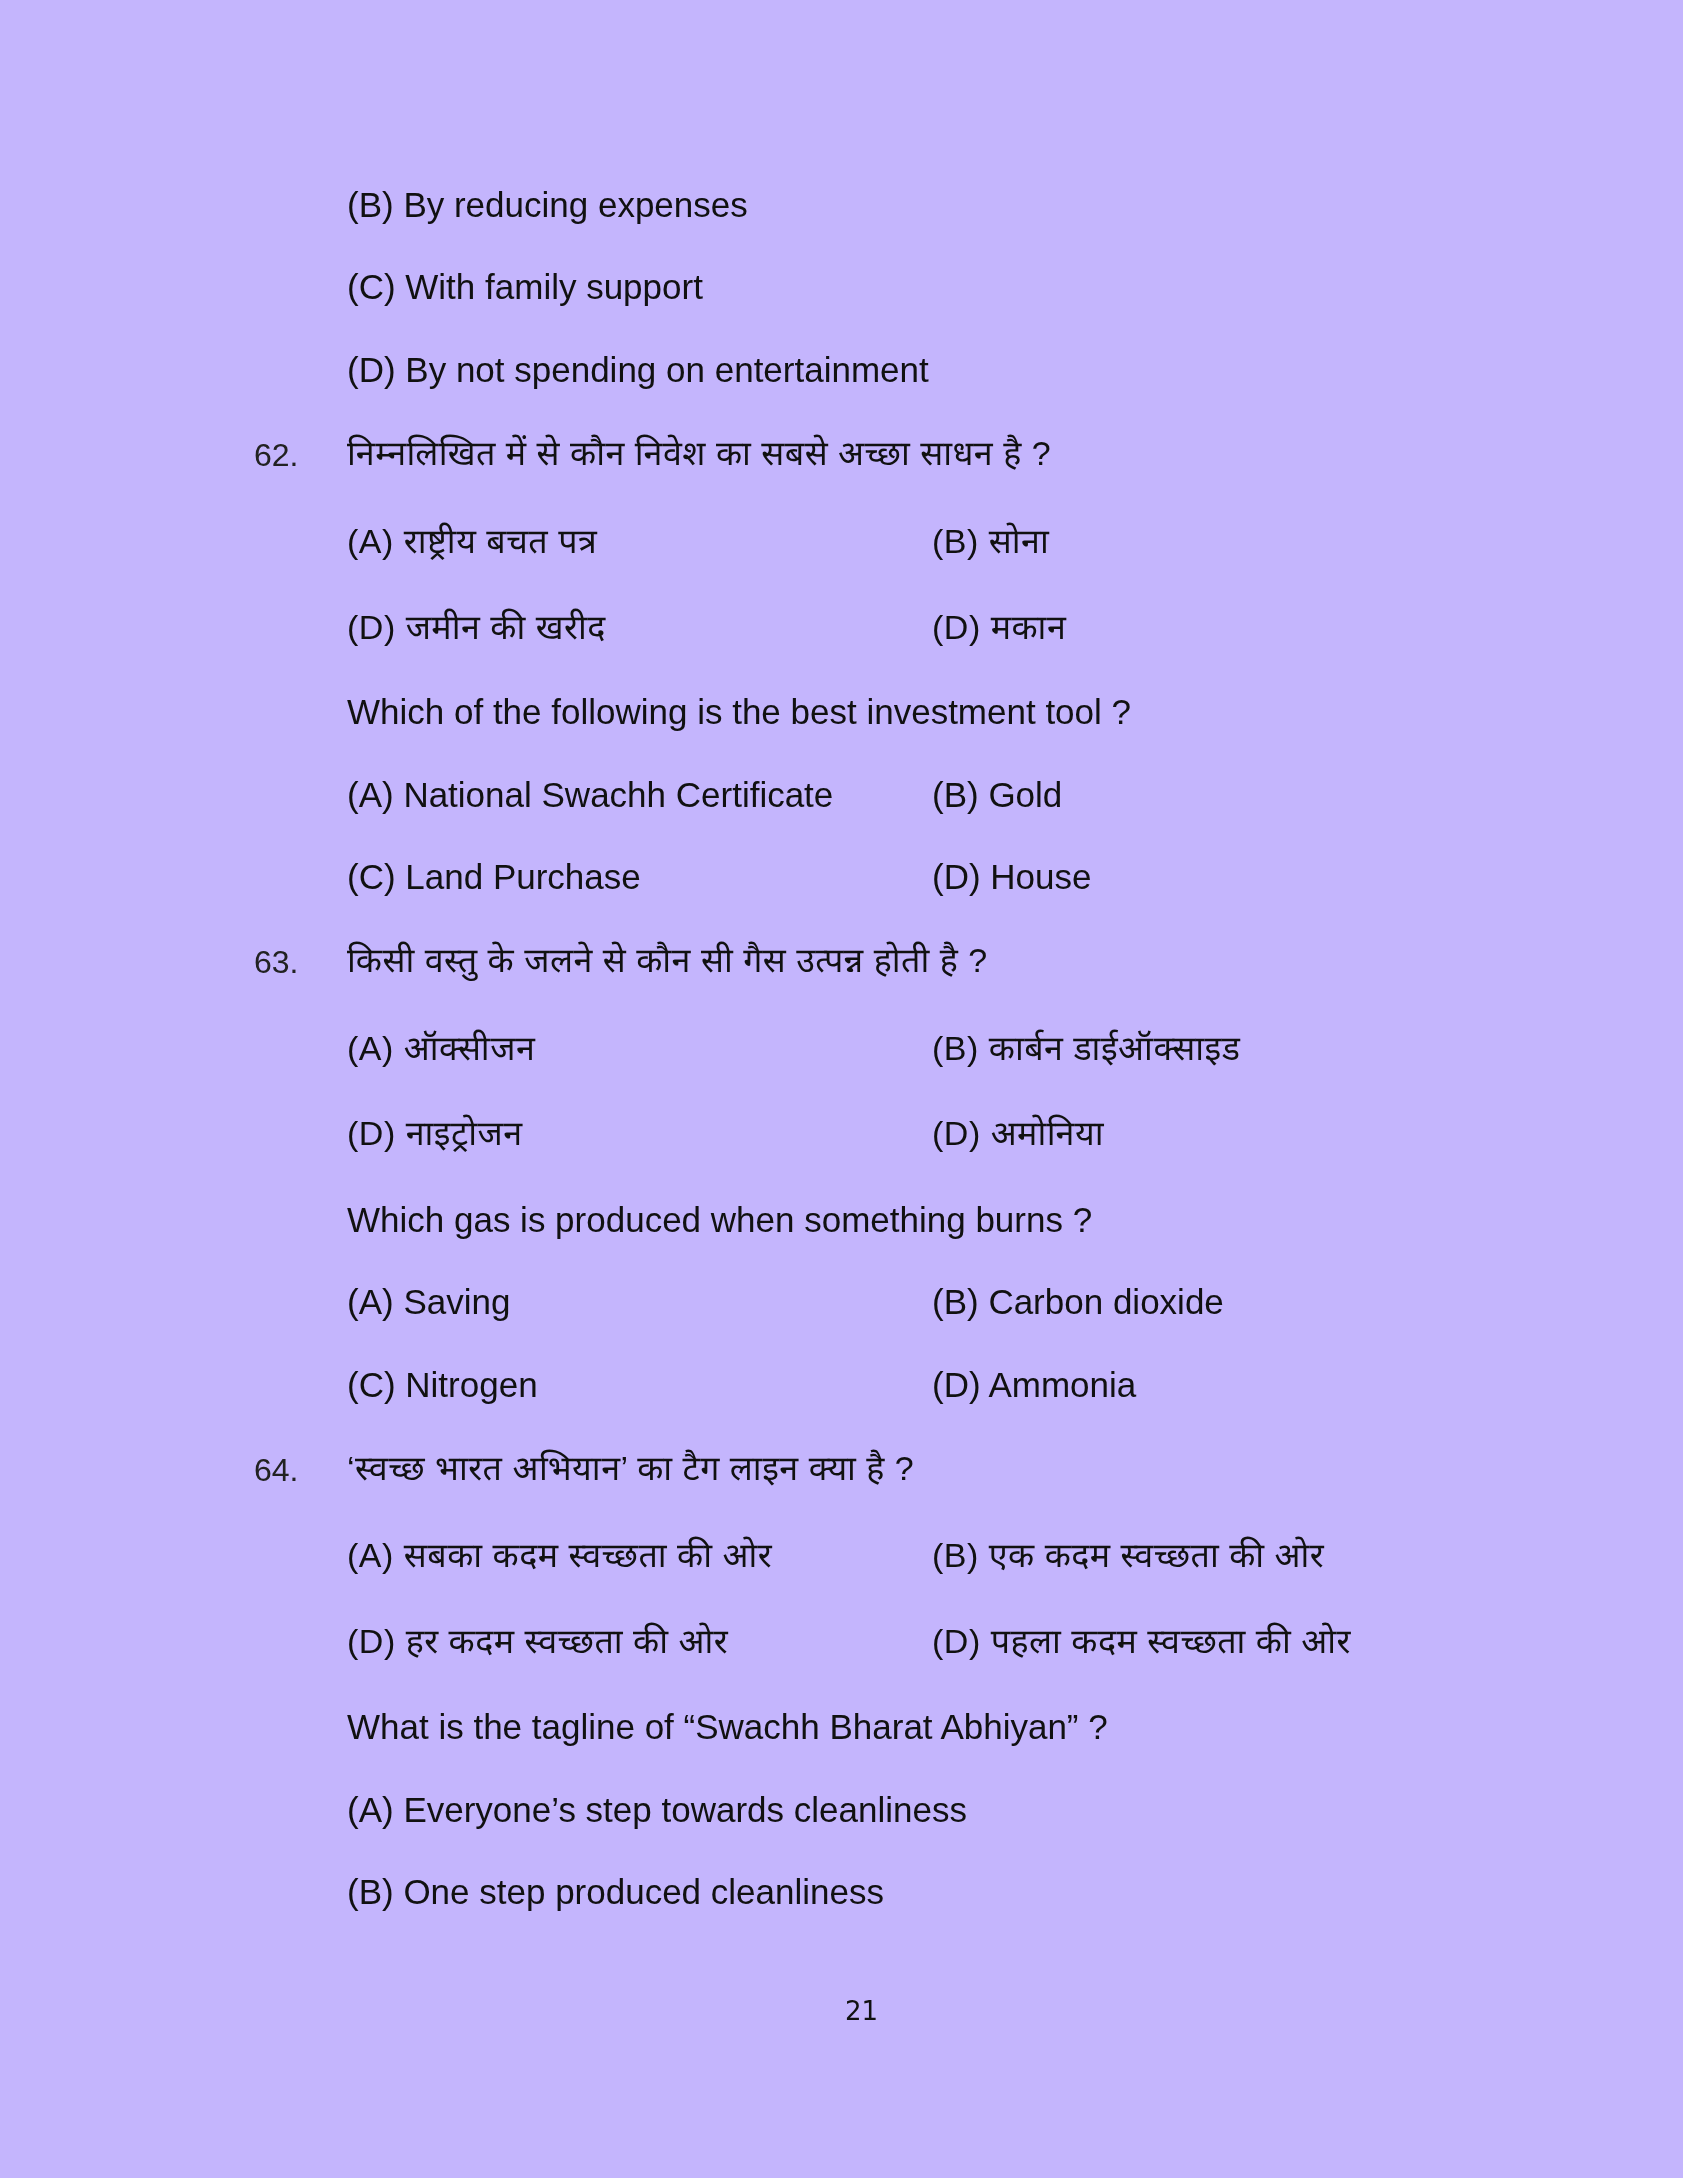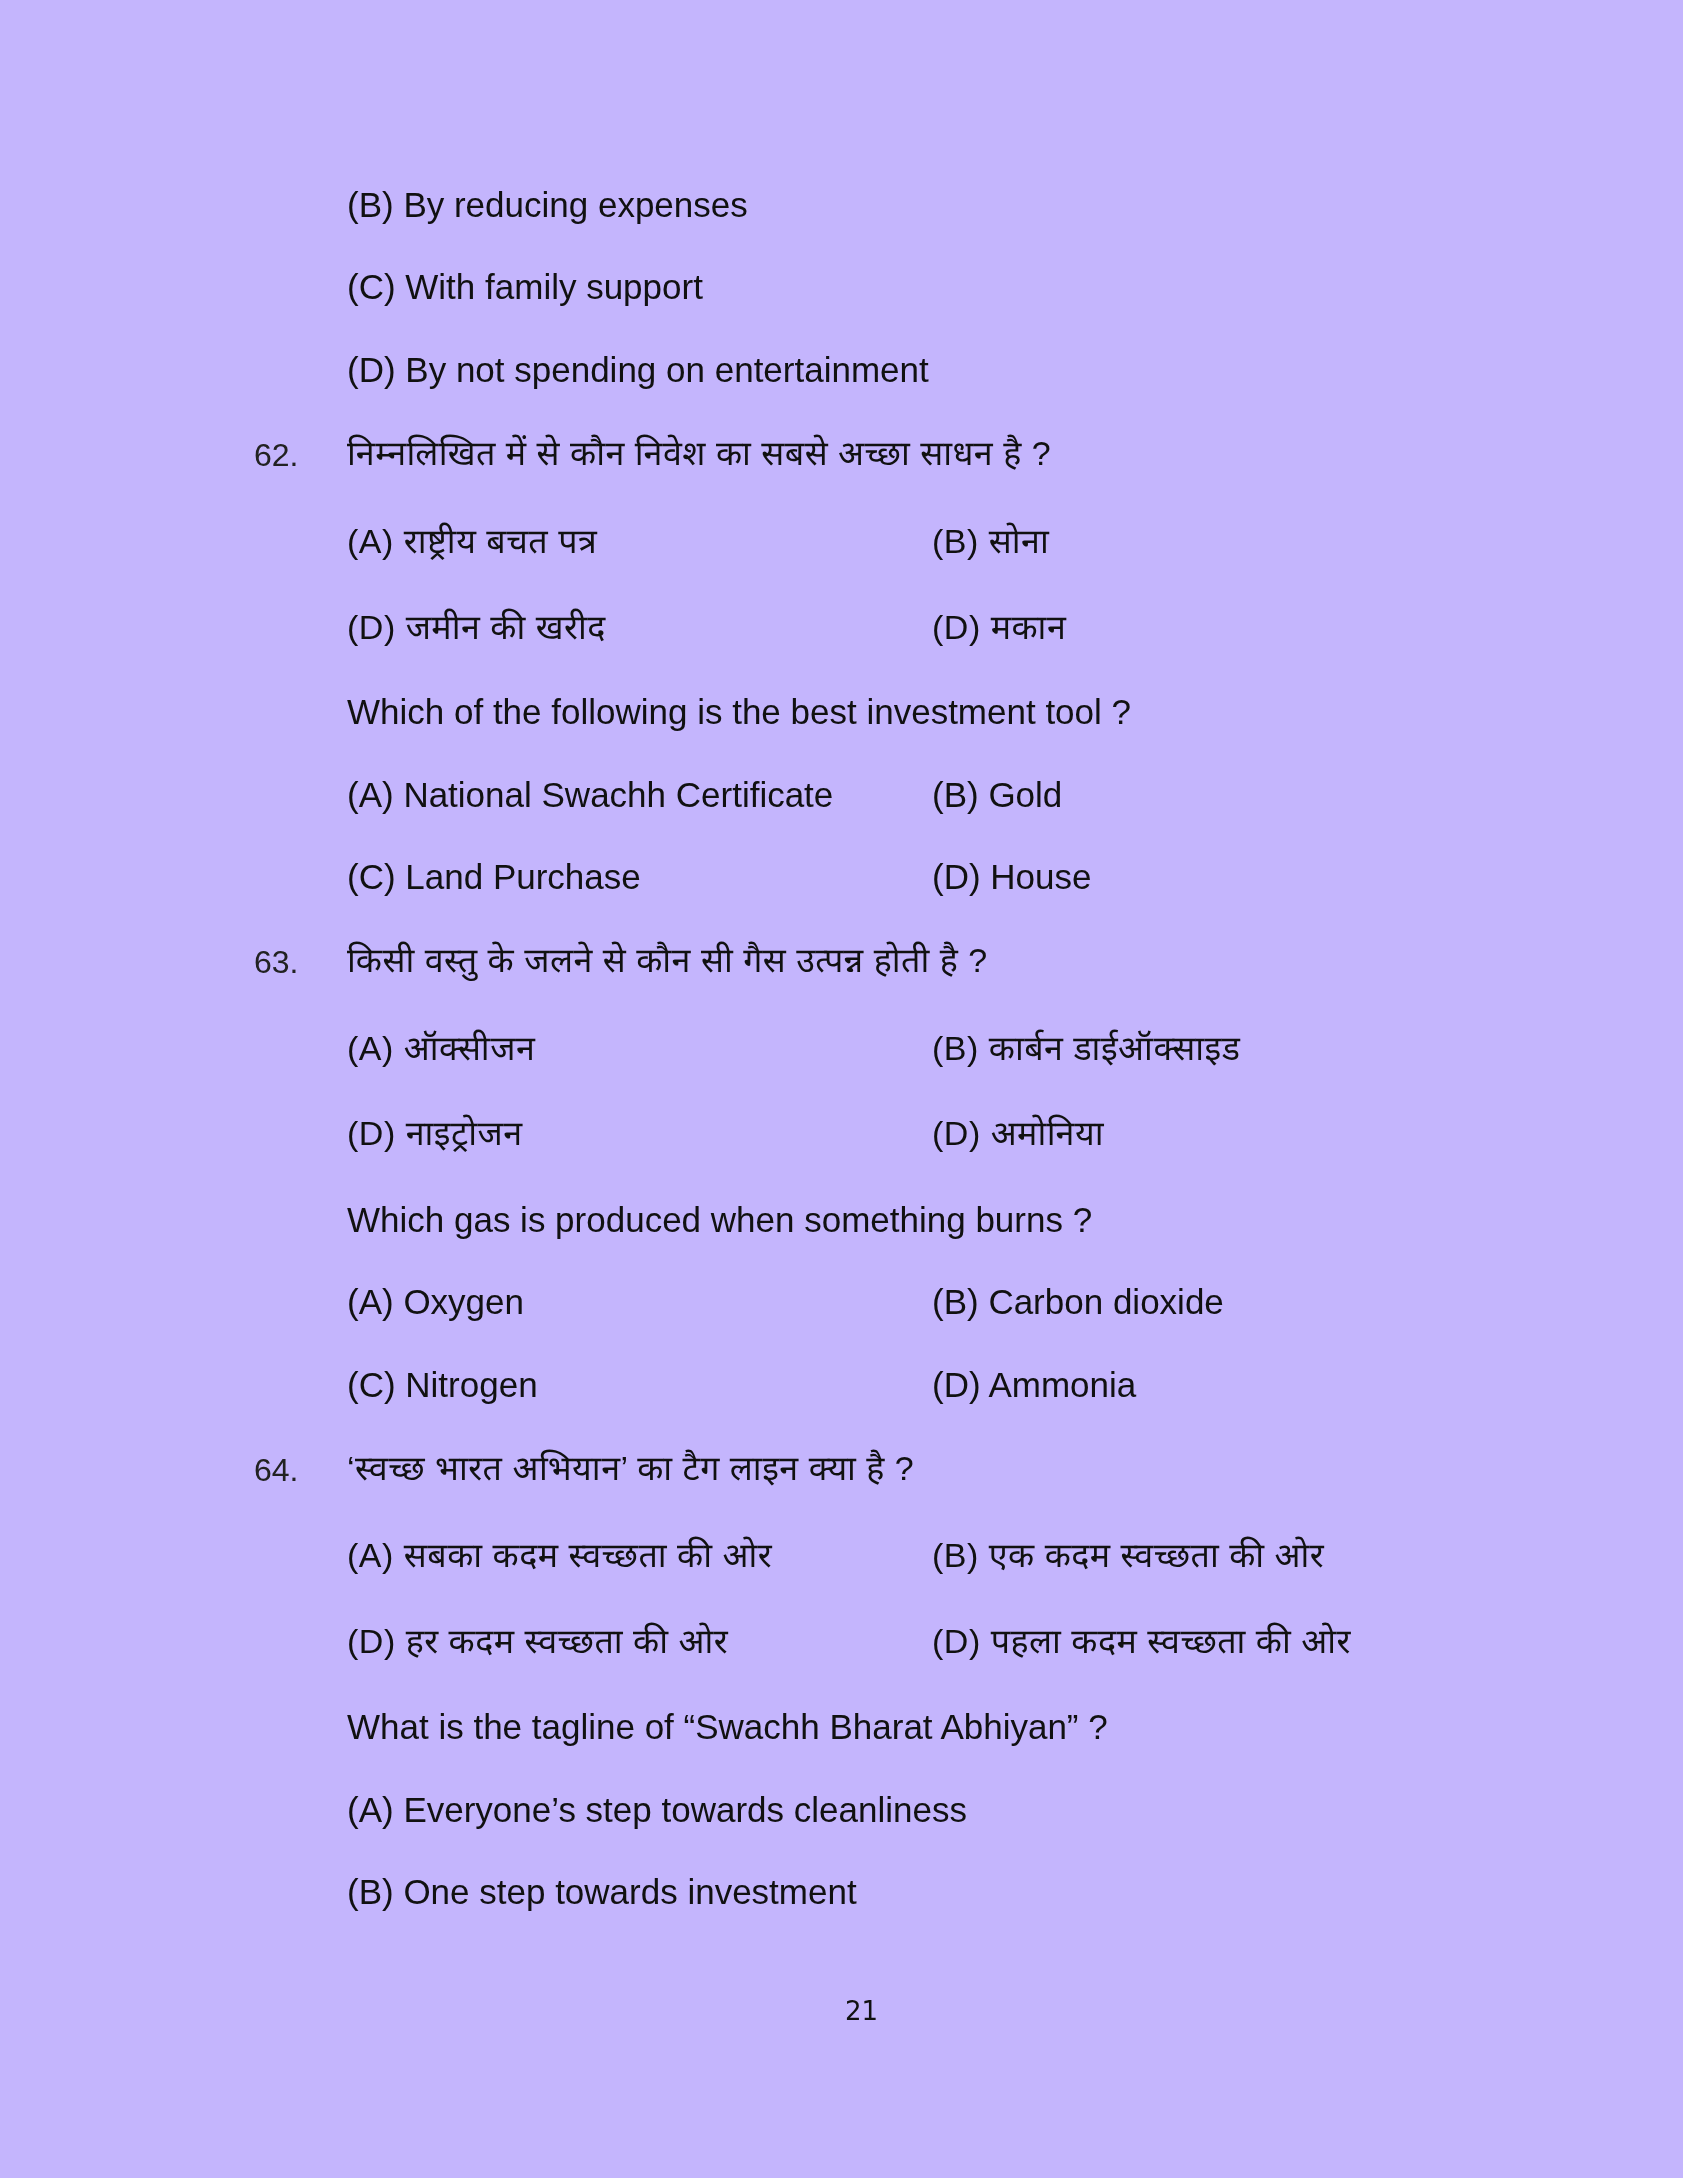--- a/index.html
+++ b/index.html
@@ -36,30 +36,30 @@
   <div class="line col1" style="top:855px">(C) Land Purchase</div>
   <div class="line col2" style="top:855px">(D) House</div>
 
   <div class="num numx" style="top:940px">63.</div>
   <div class="line col1 hi" style="top:938px">किसी वस्तु के जलने से कौन सी गैस उत्पन्न होती है ?</div>
   <div class="line col1 hi" style="top:1026px">(A) ऑक्सीजन</div>
   <div class="line col2 hi" style="top:1026px">(B) कार्बन डाईऑक्साइड</div>
   <div class="line col1 hi" style="top:1111px">(D) नाइट्रोजन</div>
   <div class="line col2 hi" style="top:1111px">(D) अमोनिया</div>
   <div class="line col1" style="top:1198px">Which gas is produced when something burns ?</div>
-  <div class="line col1" style="top:1280px">(A) Oxygen</div>
+  <div class="line col1" style="top:1280px">(A) Saving</div>
   <div class="line col2" style="top:1280px">(B) Carbon dioxide</div>
   <div class="line col1" style="top:1363px">(C) Nitrogen</div>
   <div class="line col2" style="top:1363px">(D) Ammonia</div>
 
   <div class="num numx" style="top:1448px">64.</div>
   <div class="line col1 hi" style="top:1446px">‘स्वच्छ भारत अभियान’ का टैग लाइन क्या है ?</div>
   <div class="line col1 hi" style="top:1533px">(A) सबका कदम स्वच्छता की ओर</div>
   <div class="line col2 hi" style="top:1533px">(B) एक कदम स्वच्छता की ओर</div>
   <div class="line col1 hi" style="top:1619px">(D) हर कदम स्वच्छता की ओर</div>
   <div class="line col2 hi" style="top:1619px">(D) पहला कदम स्वच्छता की ओर</div>
   <div class="line col1" style="top:1705px">What is the tagline of “Swachh Bharat Abhiyan” ?</div>
   <div class="line col1" style="top:1788px">(A) Everyone’s step towards cleanliness</div>
-  <div class="line col1" style="top:1870px">(B) One step towards investment</div>
+  <div class="line col1" style="top:1870px">(B) One step produced cleanliness</div>
 
   <div class="pgnum">21</div>
 </div>
 
 
 </body></html>

